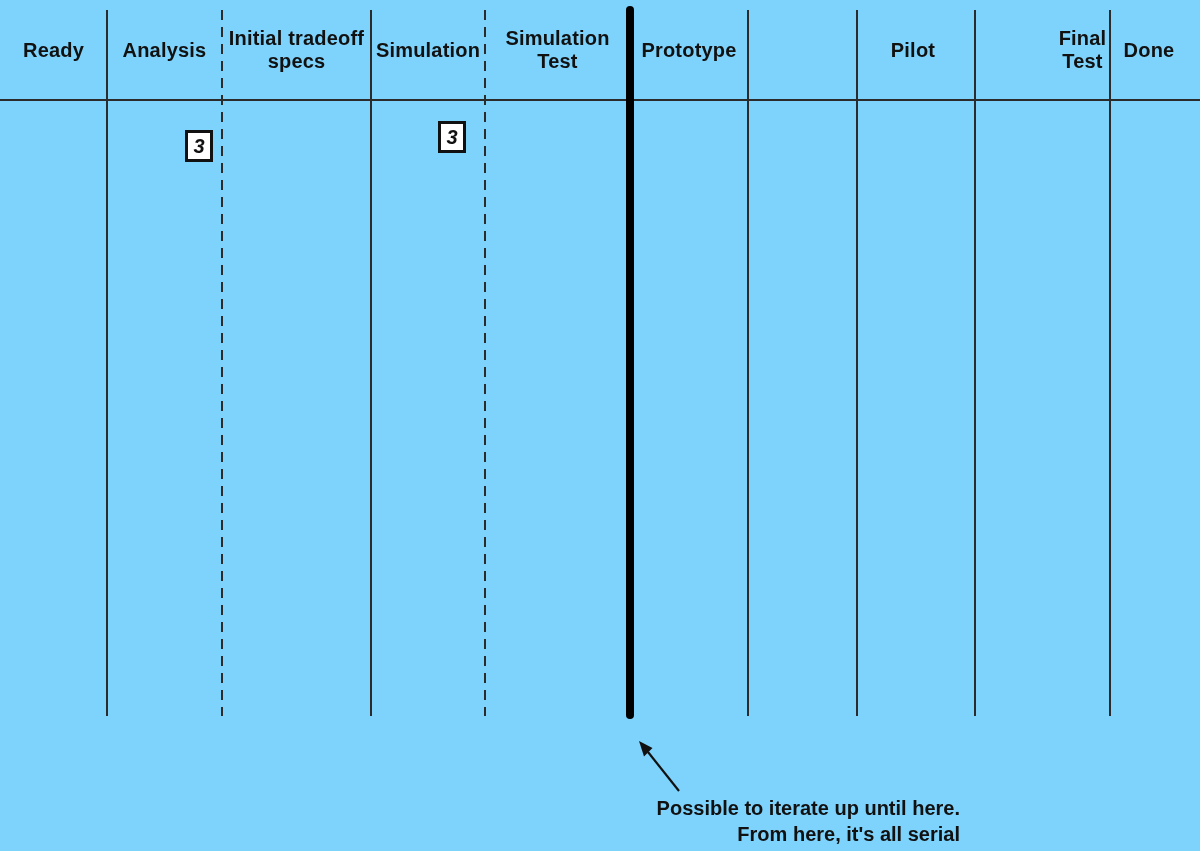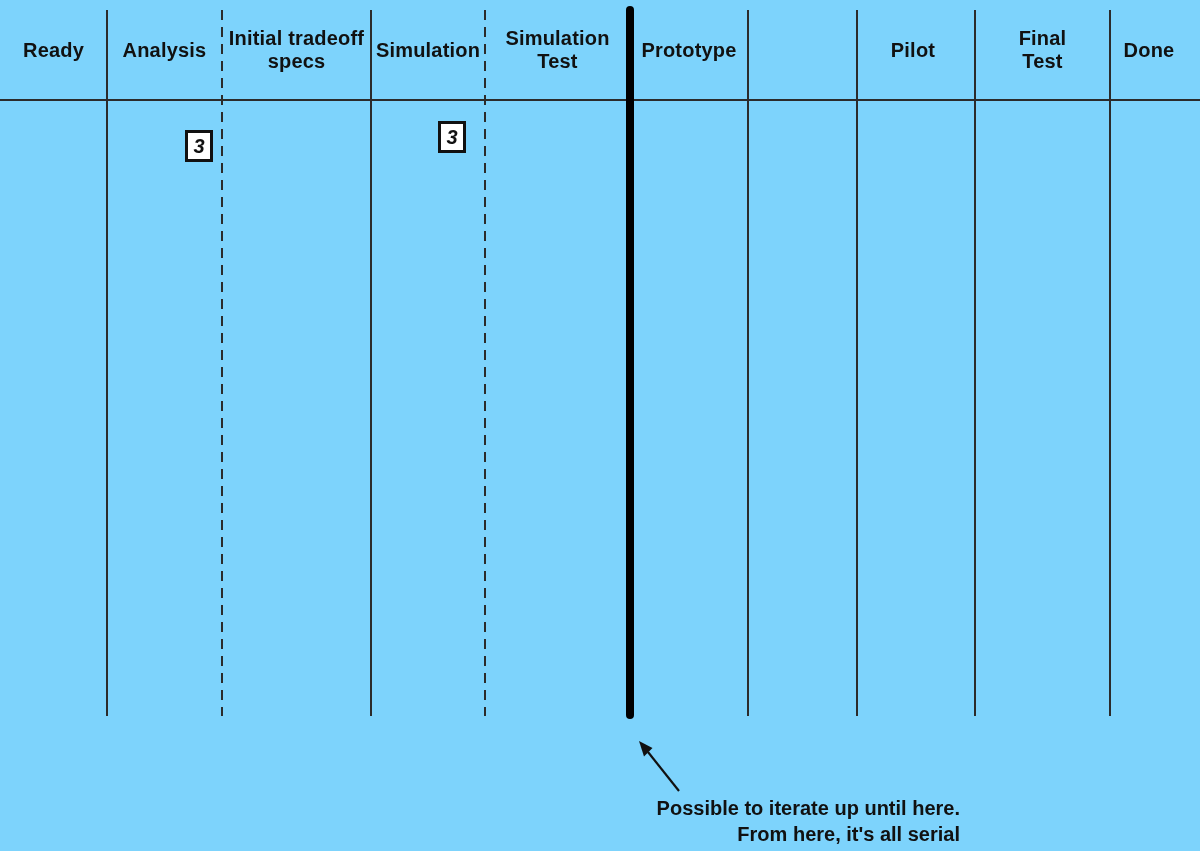--- a/index.html
+++ b/index.html
@@ -95,21 +95,21 @@
   }
   
   .c0 { left: 0px;    width: 107px; }
   .c1 { left: 107px;  width: 115px; }
   .c2 { left: 222px;  width: 149px; }
   .c3 { left: 371px;  width: 114px; }
   .c4 { left: 485px;  width: 145px; }
   .c5 { left: 630px;  width: 118px; }
   .c6 { left: 748px;  width: 109px; }
   .c7 { left: 857px;  width: 112px; }
-  .c8 { left: 975px;  width: 135px; }
+  .c8 { left: 975px;  width: 135px; padding-left: 40px; }
   .c9 { left: 1110px; width: 78px;  }
   .s0 { left: 106px; }
   .s1 { left: 221px; }
   .s2 { left: 370px; }
   .s3 { left: 484px; }
   .s4 { left: 626px; }
   .s5 { left: 747px; }
   .s6 { left: 856px; }
   .s7 { left: 974px; }
   .s8 { left: 1109px; }

